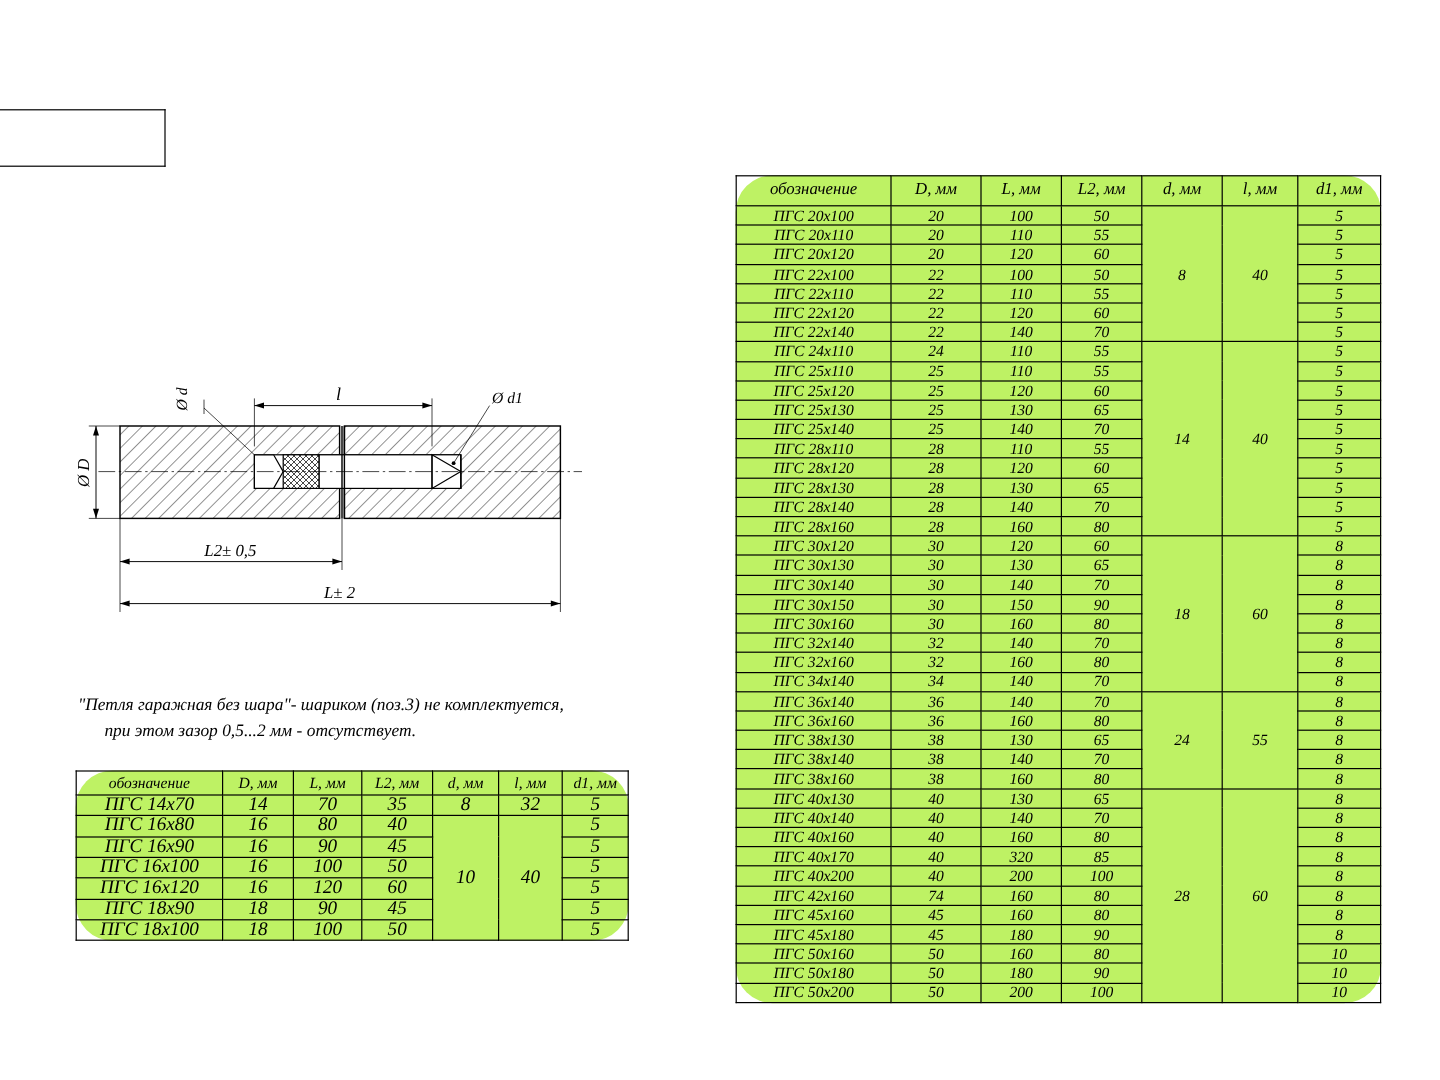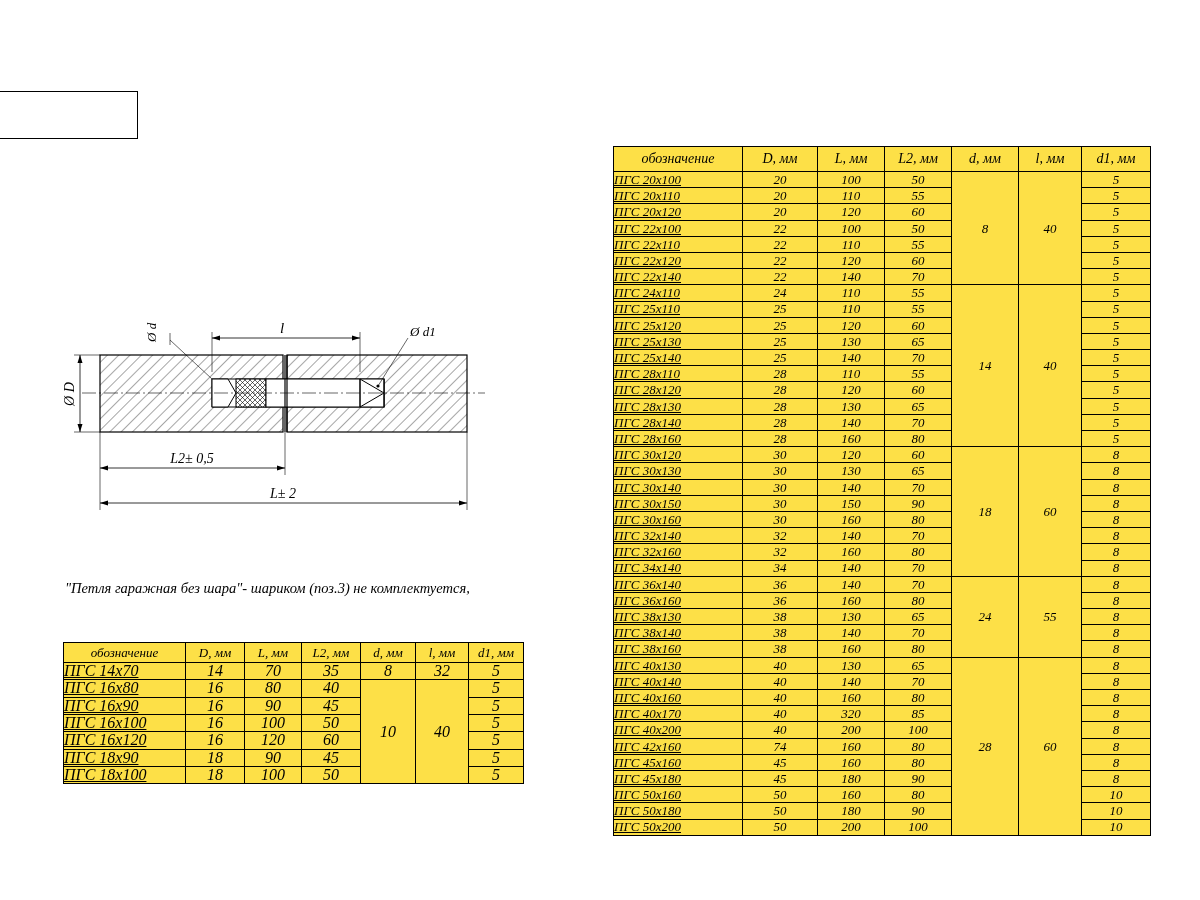--- a/index.html
+++ b/index.html
@@ -27,34 +27,35 @@
     font-style:italic; font-size:14.5px; line-height:1.45;
     color:#000;
   }
   .note .l2 { display:block; padding-left:22px; }
 
   
   table.spec {
     border-collapse:collapse;
     font-style:italic;
     color:#000;
-    background:#fde047;
+    background:#bef264;
+    border-radius:31px;
   }
   table.spec td, table.spec th {
     border:1px solid #000;
     text-align:center;
     padding:0;
     font-weight:normal;
     font-style:italic;
     line-height:1.02;
     white-space:nowrap;
   }
   table.spec thead td { font-size:13.5px; height:21px; }
   table.spec tbody td { font-size:12.5px; height:13px; }
-  table.spec tbody td.desig { text-align:left;text-decoration:underline; }
+  table.spec tbody td.desig { text-align:center; }
 
   
   .table-right { position:absolute; left:613px; top:146px; }
   .table-right table.spec thead td { font-size:14px; height:24px; }
   .table-right table.spec tbody td { font-size:13px; height:15.2px; }
   .table-right td.c0 { width:128px; }
   .table-right td.c1 { width:74px; }
   .table-right td.c2 { width:66px; }
   .table-right td.c3 { width:66px; }
   .table-right td.c4 { width:66px; }
@@ -149,20 +150,21 @@
       <line x1="407" y1="132" x2="407" y2="210" stroke="#000" stroke-width="0.6"></line>
       <line x1="40" y1="203" x2="407" y2="203" stroke="#000" stroke-width="0.8"></line>
       <path d="M40 203 L48 200.5 L48 205.5 Z" fill="#000"></path>
       <path d="M407 203 L399 200.5 L399 205.5 Z" fill="#000"></path>
       <text x="223" y="198" font-size="14" font-style="italic" text-anchor="middle" font-family="'Liberation Serif',serif">L± 2</text>
     </svg>
   </div>
 
   <div class="note">
     <span>"Петля гаражная без шара"- шариком (поз.3) не комплектуется,</span>
+    <span class="l2">при этом зазор 0,5...2 мм - отсутствует.</span>
   </div>
 
   <div class="table-right">
     <table class="spec">
       <thead>
           <tr>
             <td class="c0">обозначение</td>
             <td class="c1">D, мм</td>
             <td class="c2">L, мм</td>
             <td class="c3">L2, мм</td>

